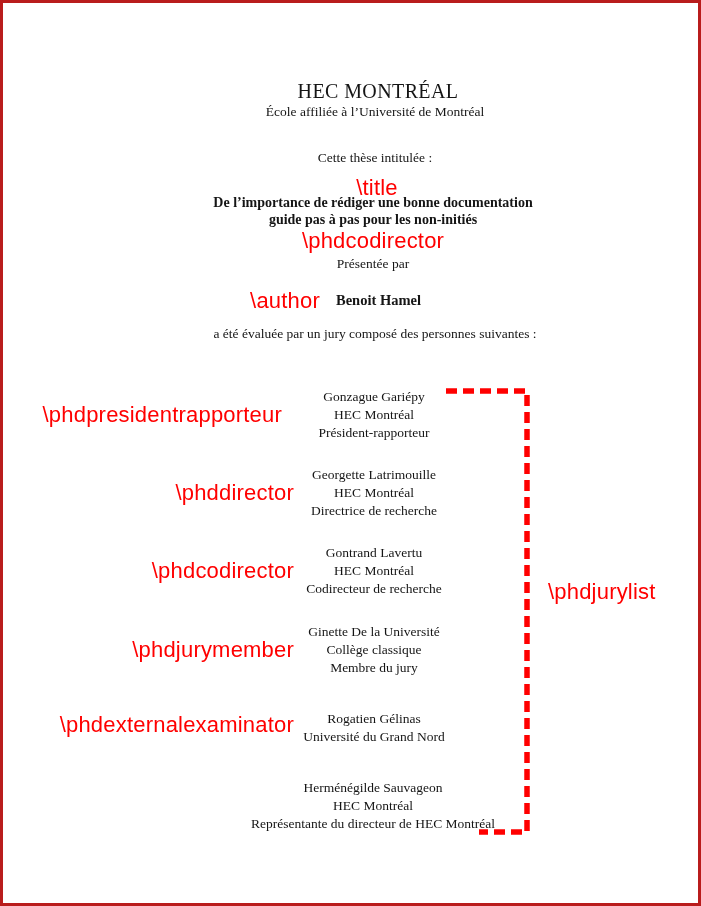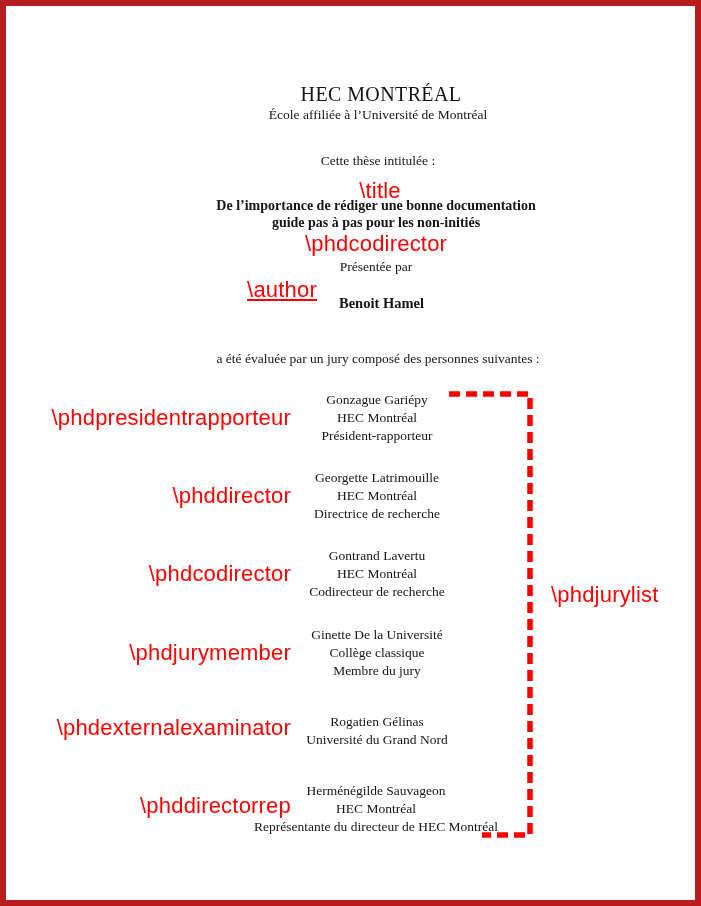--- a/index.html
+++ b/index.html
@@ -5,21 +5,21 @@
   :root { --accent: #ff0000; --ink: #151515; }
   * { box-sizing: border-box; }
   html, body { margin: 0; padding: 0; background: #ffffff; }
   body { width: 701px; height: 906px; }
 
   .page {
     position: relative;
     width: 701px;
     height: 906px;
     background: #ffffff;
-    border: 6px solid #b91c1c;
+    border: 3px solid #b91c1c;
     overflow: hidden;
     color: var(--ink);
   }
 
   .abs { position: absolute; white-space: nowrap; }
   .ctr { transform: translate(-50%, -50%); }
   .vctr { transform: translateY(-50%); }
   .body-text { font-family: "Liberation Serif", serif; font-size: 13.5px; color: var(--ink); }
   .bold { font-weight: bold; }
 
@@ -64,26 +64,26 @@
 
   <div class="abs ctr cmd" style="left:374px; top:185px;">\title</div>
 
   <div class="abs ctr body-text bold" style="left:370px; top:217px; font-size:14px;">guide pas à pas pour les non-initiés</div>
   <div class="abs ctr body-text bold" style="left:370px; top:200px; font-size:14px;">De l’importance de rédiger une bonne documentation</div>
 
   <div class="abs ctr cmd" style="left:370px; top:238px;">\phdcodirector</div>
 
   <div class="abs ctr body-text" style="left:370px; top:261px;">Présentée par</div>
 
-  <div class="abs vctr cmd" style="right:378px; top:284px;text-decoration:underline;">\author</div>
+  <div class="abs vctr cmd" style="right:378px; top:298px;">\author</div>
   <div class="abs vctr body-text bold" style="left:333px; top:297px; font-size:14.5px;">Benoit Hamel</div>
 
-  <div class="abs ctr body-text" style="left:372px; top:353px;">a été évaluée par un jury composé des personnes suivantes :</div>
+  <div class="abs ctr body-text" style="left:372px; top:331px;">a été évaluée par un jury composé des personnes suivantes :</div>
 
-  <div class="abs vctr cmd" style="right:404px; top:412px;">\phdpresidentrapporteur</div>
+  <div class="abs vctr cmd" style="right:416px; top:412px;">\phdpresidentrapporteur</div>
   <div class="abs ctr jury-block" style="left:371px; top:412px;">
     <div>Gonzague Gariépy</div>
     <div>HEC Montréal</div>
     <div>Président-rapporteur</div>
   </div>
 
   <div class="abs vctr cmd" style="right:404px; top:490px;text-align:center;">\phddirector</div>
   <div class="abs ctr jury-block" style="left:371px; top:490px;">
     <div>Georgette Latrimouille</div>
     <div>HEC Montréal</div>
@@ -103,21 +103,20 @@
     <div>Collège classique</div>
     <div>Membre du jury</div>
   </div>
 
   <div class="abs vctr cmd" style="right:404px; top:722px;margin-left:28px;">\phdexternalexaminator</div>
   <div class="abs ctr jury-block" style="left:371px; top:725px;">
     <div>Rogatien Gélinas</div>
     <div>Université du Grand Nord</div>
   </div>
 
-  <div class="abs vctr cmd" style="right:404px; top:800px;">\phddirectorrep</div>
   <div class="abs ctr jury-block" style="left:370px; top:803px;">
     <div>Herménégilde Sauvageon</div>
     <div>HEC Montréal</div>
     <div>Représentante du directeur de HEC Montréal</div>
   </div>
 
   <svg class="bracket-svg" width="701" height="906" viewBox="0 0 701 906" aria-hidden="true">
     <path class="bracket-path" d="M 443 388 L 524 388 L 524 829 L 476 829"></path>
   </svg>
 

